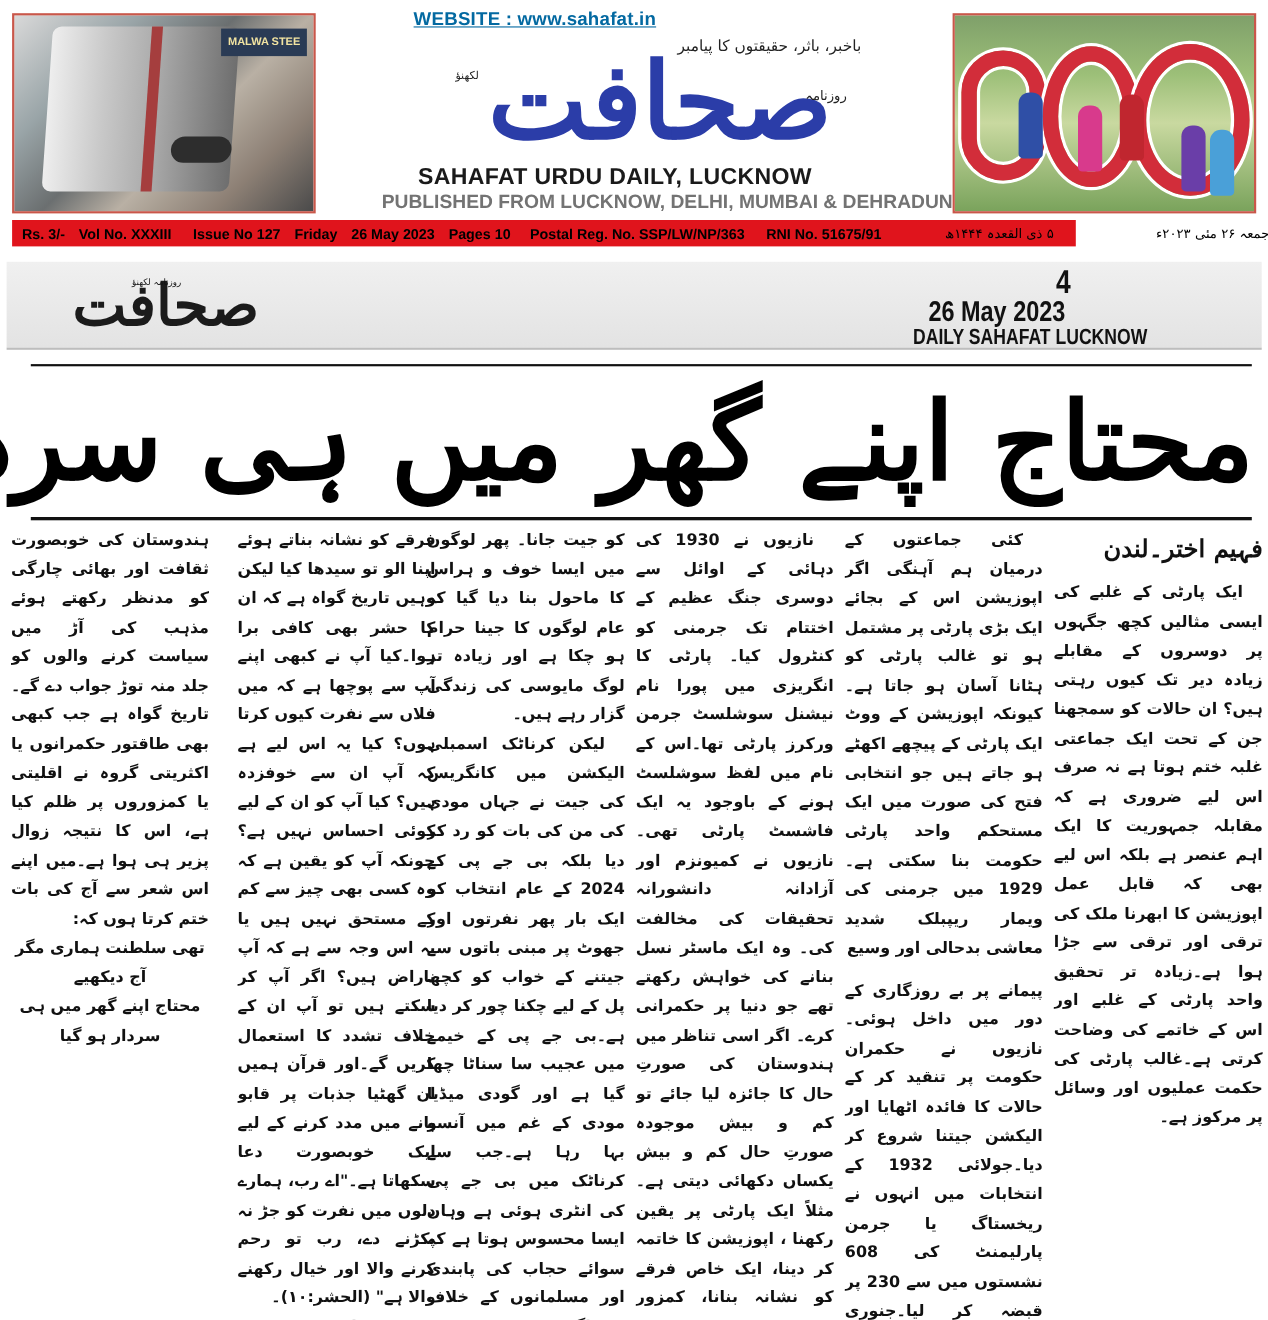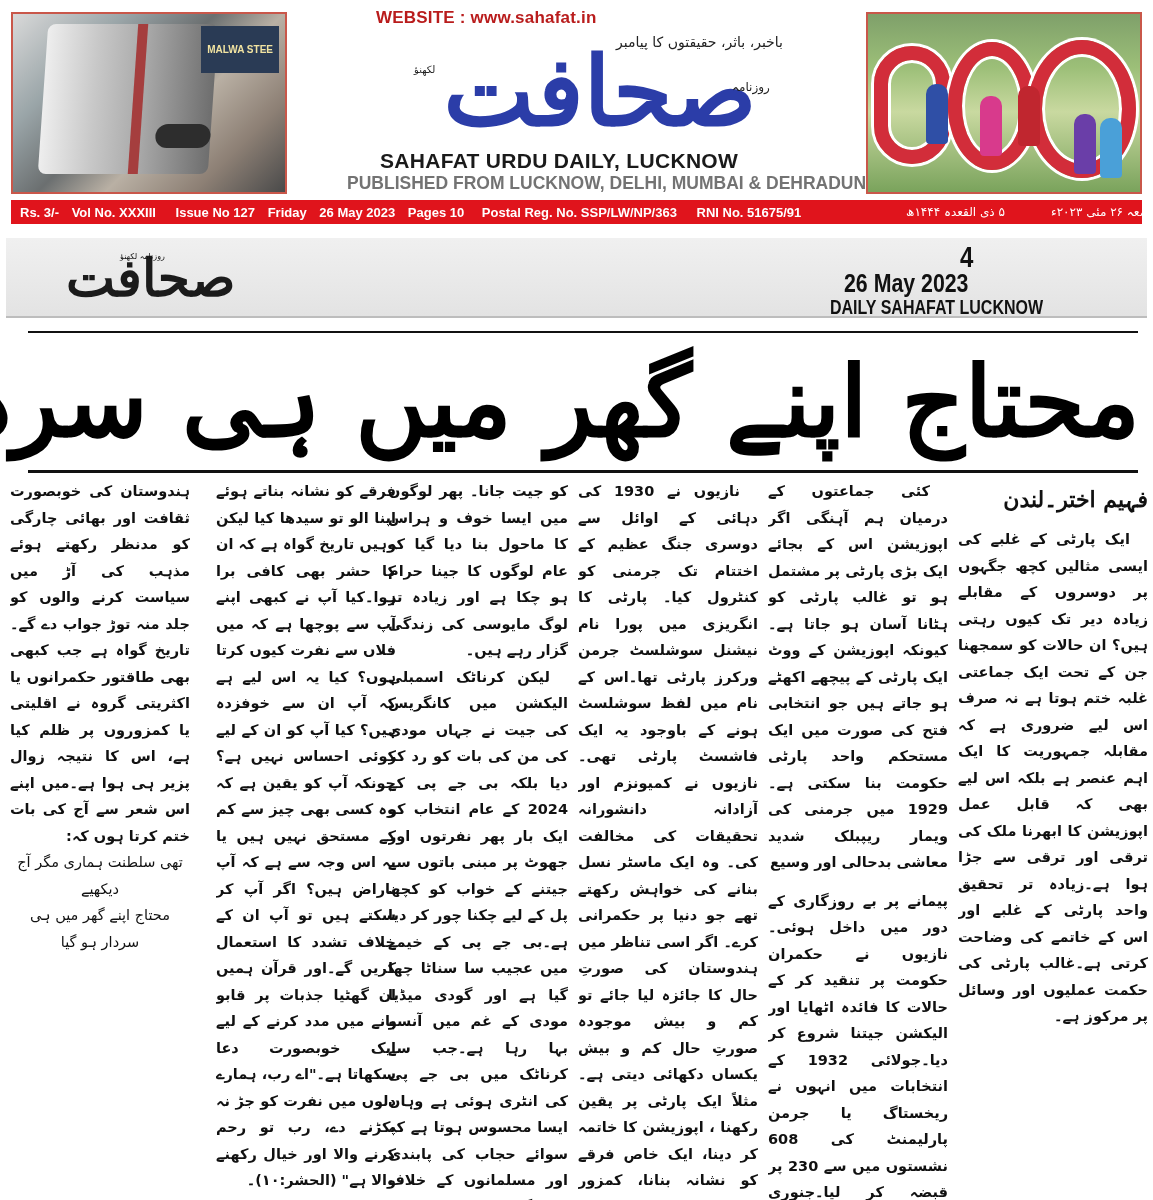--- a/index.html
+++ b/index.html
@@ -6,37 +6,37 @@
   body { width: 1153px; height: 1200px; overflow: hidden; position: relative; font-family: "DejaVu Sans", sans-serif; color: #111; }
 
   
   .masthead { position: absolute; left: 0; top: 0; width: 1153px; height: 200px; }
   .photo { position: absolute; top: 12px; height: 182px; border: 2px solid #c9574a; overflow: hidden; box-sizing: border-box; }
   .photo-left { left: 11px; width: 276px; background: linear-gradient(135deg, #d9d9d9 0%, #9aa5a8 25%, #6b6f70 45%, #b9b0a4 60%, #8c7f74 80%, #4a4a4a 100%); }
   .photo-right { left: 866px; width: 276px; background: linear-gradient(180deg, #7fa06a 0%, #9cbf78 30%, #c9d9a0 55%, #7aa35c 100%); }
   .photo-left .bus { position: absolute; left: 30px; top: 10px; width: 170px; height: 150px; background: linear-gradient(90deg, #eee 0%, #c8c8c8 30%, #a7a7a7 60%, #6e6e6e 100%); border-radius: 8px; transform: skewX(-4deg); }
   .photo-left .bus .stripe { position: absolute; left: 90px; top: 0; width: 10px; height: 150px; background: #a53e3e; }
   .photo-left .bus .wheel { position: absolute; left: 115px; top: 100px; width: 55px; height: 24px; border-radius: 12px; background: #2d2d2d; }
-  .photo-left .sign { position: absolute; right: 6px; top: 12px; font: bold 10px "Liberation Sans", sans-serif; color: #f1e3a1; background: #2a3b55; padding: 18px 6px; }
+  .photo-left .sign { position: absolute; right: 6px; top: 12px; font: bold 10px "Liberation Sans", sans-serif; color: #f1e3a1; background: #2a3b55; padding: 7px 6px; }
   .photo-right .ring { position: absolute; border-radius: 50%; border: 14px solid #d22d3a; box-shadow: inset 0 0 0 3px #fff, 0 0 0 3px #fff; }
   .photo-right .r1 { left: 6px; top: 32px; width: 48px; height: 90px; border-radius: 40px 40px 40px 40px; }
   .photo-right .r2 { left: 80px; top: 28px; width: 60px; height: 100px; }
   .photo-right .r3 { left: 160px; top: 26px; width: 80px; height: 110px; }
   .photo-right .person { position: absolute; width: 22px; height: 60px; border-radius: 10px 10px 4px 4px; }
 
-  .website { position: absolute; left: 376px; top: 8px; font: bold 17px "Liberation Sans", sans-serif; color: #b91c1c; letter-spacing: 0.2px; }
+  .website { position: absolute; left: 376px; top: 8px; font: bold 17px "Liberation Sans", sans-serif; color: #0369a1; letter-spacing: 0.2px; text-decoration: underline; }
   .tagline { position: absolute; left: 616px; top: 34px; font: 14px "DejaVu Sans", sans-serif; color: #222; direction: rtl; }
   .logo { position: absolute; left: 400px; top: 40px; width: 400px; height: 104px; font: bold 96px "DejaVu Serif", serif; color: #2b3da8; text-align: center; line-height: 104px; direction: rtl; letter-spacing: 2px; }
   .logo-roznama { position: absolute; left: 732px; top: 80px; font: 12px "DejaVu Sans", sans-serif; color: #222; direction: rtl; }
   .logo-lucknow { position: absolute; left: 414px; top: 64px; font: 10px "DejaVu Sans", sans-serif; color: #222; direction: rtl; }
   .eng-title { position: absolute; left: 380px; top: 149px; font: 900 21px "Liberation Sans", sans-serif; color: #1a1a1a; letter-spacing: 0.3px; }
   .eng-sub { position: absolute; left: 347px; top: 173px; font: bold 17.5px "Liberation Sans", sans-serif; color: #737373; }
 
   
-  .redbar { position: absolute; left: 11px; top: 200px; width: 1131px; height: 24px; background: #e0141c; color: #ffffff; font: bold 13px "Liberation Sans", sans-serif; display: flex; align-items: center; }
+  .redbar { position: absolute; left: 11px; top: 200px; width: 967px; height: 24px; background: #e0141c; color: #000000; font: bold 13px "Liberation Sans", sans-serif; display: flex; align-items: center; }
   .redbar span { white-space: nowrap; }
   .redbar .en { padding-left: 9px; }
   .redbar .en span { margin-right: 9px; }
   .redbar .ur { position: absolute; font: 12px "DejaVu Sans", sans-serif; direction: rtl; }
 
   
   .pageband { position: absolute; left: 6px; top: 238px; width: 1141px; height: 78px; background: linear-gradient(180deg, #f0f0f0 0%, #e3e3e3 100%); border-bottom: 2px solid #bdbdbd; }
   .band-logo { position: absolute; left: 60px; top: 8px; font: bold 52px "DejaVu Serif", serif; color: #1b1b1b; direction: rtl; line-height: 64px; }
   .band-logo-small { position: absolute; left: 114px; top: 14px; font: 8px "DejaVu Sans", sans-serif; direction: rtl; }
   .page-num { position: absolute; left: 954px; top: 2px; font: bold 30px "Liberation Sans", sans-serif; color: #111; transform: scaleX(0.8); transform-origin: left top; }
@@ -54,21 +54,21 @@
   .col { position: absolute; top: 0; height: 722px; direction: rtl; font: bold 14.5px "DejaVu Sans", sans-serif; line-height: 26.5px; color: #111; text-align: justify; overflow: hidden; }
   .col p { margin: 0; text-indent: 0; }
   .col p.indent { text-indent: 18px; }
   .col1 { left: 958px; width: 190px; }
   .col2 { left: 768px; width: 180px; }
   .col3 { left: 578px; width: 180px; }
   .col4 { left: 388px; width: 180px; }
   .col5 { left: 216px; width: 180px; }
   .col6 { left: 10px; width: 180px; }
   .byline { font: bold 22px "DejaVu Serif", serif; text-align: right; line-height: 42px; margin-bottom: 6px; text-decoration: none; }
-  .verse { text-align: center; font-weight: normal; }
+  .verse { text-align: center; font-weight: bold; }
   .col2 .gap { height: 12px; }
 </style>
 </head>
 <body>
 
 <div class="masthead">
   <div class="photo photo-left">
     <div class="bus">
       <div class="stripe"></div>
       <div class="wheel"></div>
@@ -100,21 +100,21 @@
   <div class="en">
     <span>Rs. 3/-</span>
     <span style="margin-right:16px">Vol No. XXXIII</span>
     <span>Issue No 127</span>
     <span>Friday</span>
     <span>26 May  2023</span>
     <span style="margin-right:14px">Pages 10</span>
     <span style="margin-right:16px">Postal Reg. No. SSP/LW/NP/363</span>
     <span>RNI No. 51675/91</span>
   </div>
-  <span class="ur" style="left:895px">۵ ذی القعدہ ۱۴۴۴ھ</span>
+  <span class="ur" style="left:848px">۵ ذی القعدہ ۱۴۴۴ھ</span>
   <span class="ur" style="left:1040px">جمعہ ۲۶ مئی ۲۰۲۳ء</span>
 </div>
 
 <div class="pageband">
   <div class="band-logo">صحافت</div>
   <div class="band-logo-small">روزنامہ لکھنؤ</div>
   <div class="page-num">4</div>
   <div class="page-date">26 May 2023</div>
   <div class="page-paper">DAILY SAHAFAT LUCKNOW</div>
 </div>

